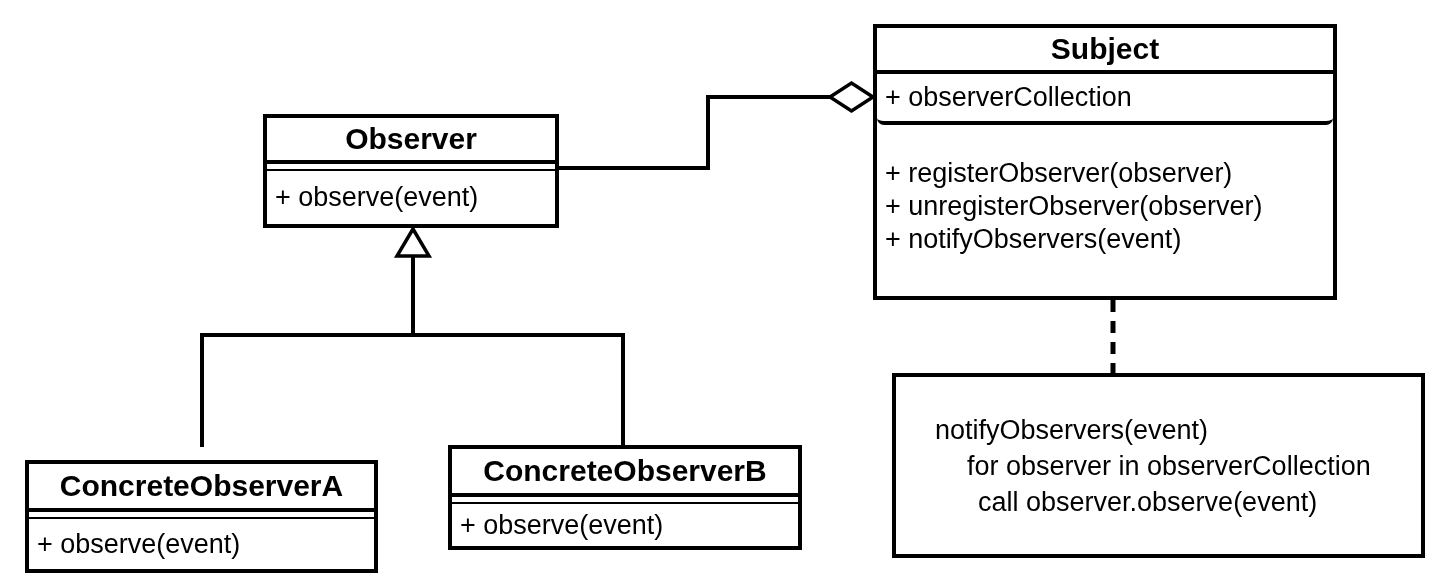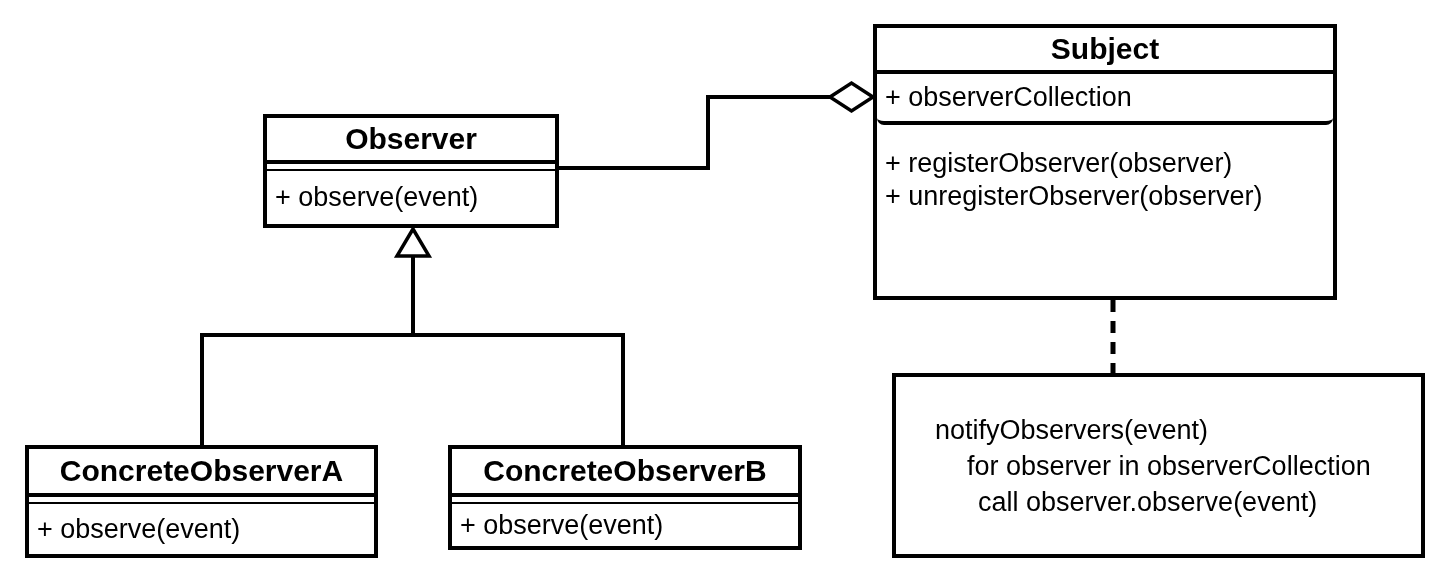--- a/index.html
+++ b/index.html
@@ -58,21 +58,21 @@
     flex: 1 1 auto;
     font-size: 27px;
     color: #000000;
     padding-left: 8px;
   }
   .uml-methods.single {
     display: flex;
     align-items: center;
   }
   .uml-methods.multi {
-    padding-top: 22px;
+    padding-top: 32px;
     line-height: 33px;
   }
   .member-line {
     white-space: pre;
   }
   .uml-note {
     position: absolute;
     border: 4px solid #000000;
     background: #ffffff;
     box-sizing: border-box;
@@ -87,21 +87,21 @@
   .note-line { white-space: pre; }
   .note-indent-1 { margin-left: 32px; }
   .note-indent-2 { margin-left: 43px; }
 
   
   #box-observer   { left: 263px; top: 114px; width: 296px; height: 114px; }
   #box-observer .uml-title { height: 42px; }
   #box-subject    { left: 873px; top: 24px;  width: 464px; height: 276px; }
   #box-subject .uml-title { height: 42px; }
   #box-subject .uml-attrs { height: 47px; border-radius: 7px; }
-  #box-concrete-a { left: 25px;  top: 445px; width: 353px; height: 113px; }
+  #box-concrete-a { left: 25px;  top: 460px; width: 353px; height: 113px; }
   #box-concrete-b { left: 448px; top: 445px; width: 354px; height: 105px; }
   #box-concrete-a .uml-title, #box-concrete-b .uml-title { height: 44px; }
   #note-box       { left: 892px; top: 373px; width: 533px; height: 185px; }
 </style>
 </head>
 <body>
 
 <div id="canvas">
 
   <svg id="connector-layer" viewBox="0 0 1450 586" xmlns="http://www.w3.org/2000/svg">
@@ -125,20 +125,21 @@
   </div>
 
   <div class="uml-class" id="box-subject">
     <div class="uml-title">Subject</div>
     <div class="uml-attrs">
       <span class="member-line">+ observerCollection</span>
     </div>
     <div class="uml-methods multi">
       <div class="member-line">+ registerObserver(observer)</div>
       <div class="member-line">+ unregisterObserver(observer)</div>
+      <div class="member-line">+ notifyObservers(event)</div>
     </div>
   </div>
 
   <div class="uml-class" id="box-concrete-a">
     <div class="uml-title">ConcreteObserverA</div>
     <div class="uml-empty-compartment"></div>
     <div class="uml-methods single">
       <span class="member-line">+ observe(event)</span>
     </div>
   </div>

